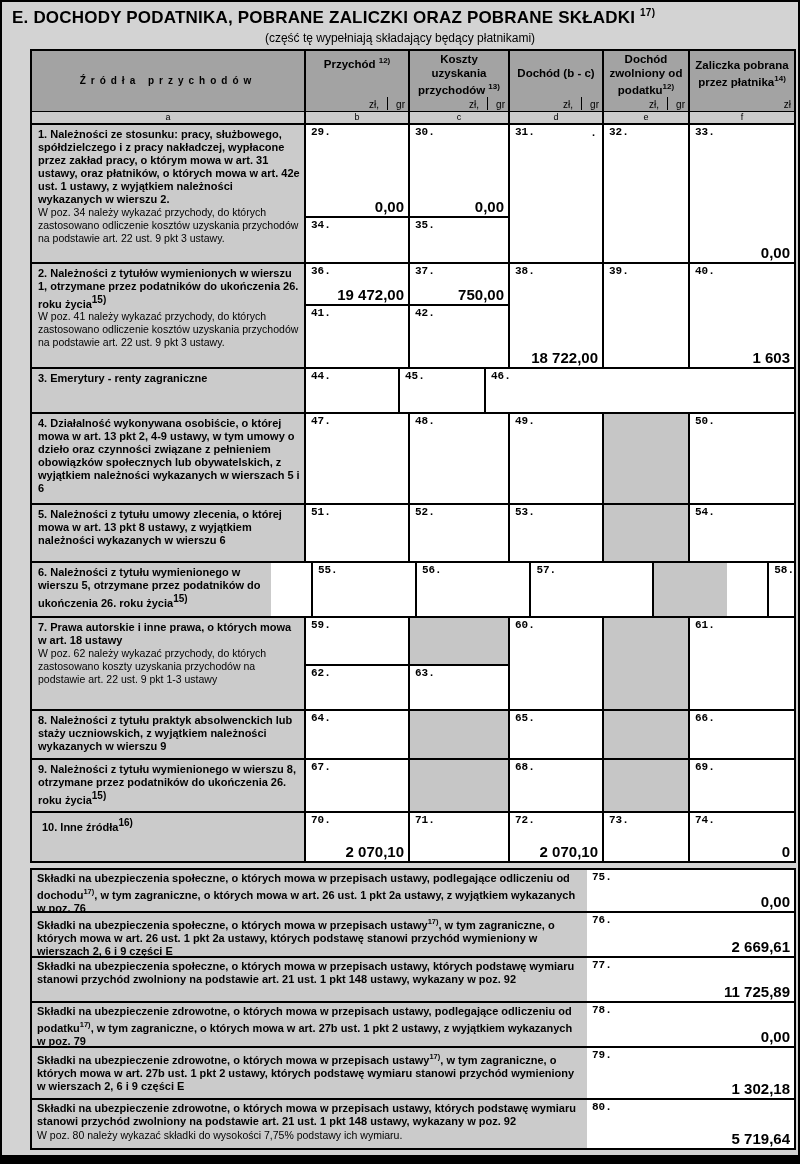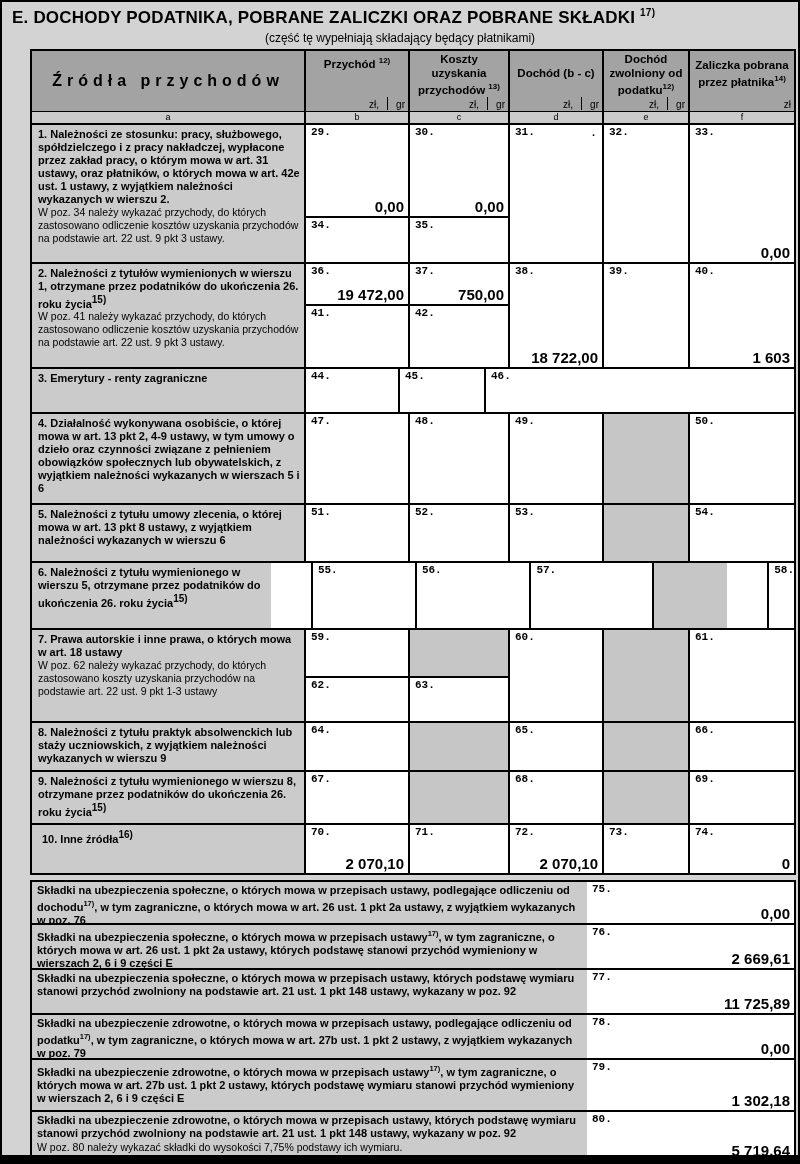--- a/index.html
+++ b/index.html
@@ -13,21 +13,21 @@
 
   
   .table { margin:4px 0 0 28px; width:766px; border:2px solid #000; background:#fff; }
   .hrow { display:flex; height:61px; border-bottom:1px solid #000; }
   .hcell { background:#a3a3a3; display:flex; flex-direction:column; }
   .htitle { flex:1; display:flex; align-items:center; justify-content:center; text-align:center;
             font-weight:bold; font-size:11.5px; line-height:14px; padding:1px 2px; }
   .htitle sup { font-size:8px; }
   .hunits { display:flex; justify-content:flex-end; align-items:flex-end; font-size:10px; padding:0 3px 1px 0; height:15px; }
   .hunits .gr { border-left:1px solid #000; margin-left:8px; padding-left:8px; height:13px; display:flex; align-items:flex-end; }
-  .srchdr { align-items:center; justify-content:center; font-weight:bold; font-size:16px;
+  .srchdr { align-items:center; justify-content:center; font-weight:bold; font-size:10px;
             letter-spacing:5px; display:flex; text-align:left; }
   .lrow { display:flex; height:13px; border-bottom:2px solid #000; font-size:9px; line-height:11px; text-align:center; }
   .lrow div { background:#cbcbcb; }
 
   .ca { width:272px; }
   .bc { width:204px; border-left:2px solid #000; display:flex; flex-direction:column; }
   .bcr { display:flex; flex:1; }
   .bcr.topsub { flex:none; border-bottom:2px solid #000; }
   .bsub { width:102px; }
   .csub { flex:1; border-left:2px solid #000; }
@@ -245,21 +245,21 @@
         </div>
       <div class="cell cd">
           <span class="num">53.</span>
         </div>
       <div class="cell ce grey"></div>
       <div class="cell cf">
           <span class="num">54.</span>
         </div>
     </div>
 
-    <div class="row" style="height:67px;gap:40px;">
+    <div class="row" style="height:55px;gap:40px;">
       <div class="ca label"><span class="lb">6. Należności z tytułu wymienionego w wierszu 5, otrzymane przez podatników do ukończenia 26. roku życia</span><sup>15)</sup></div>
       <div class="bc">
           <div class="bcr">
         <div class="cell bsub">
               <span class="num">55.</span>
             </div>
         <div class="cell csub">
               <span class="num">56.</span>
             </div>
       </div>

